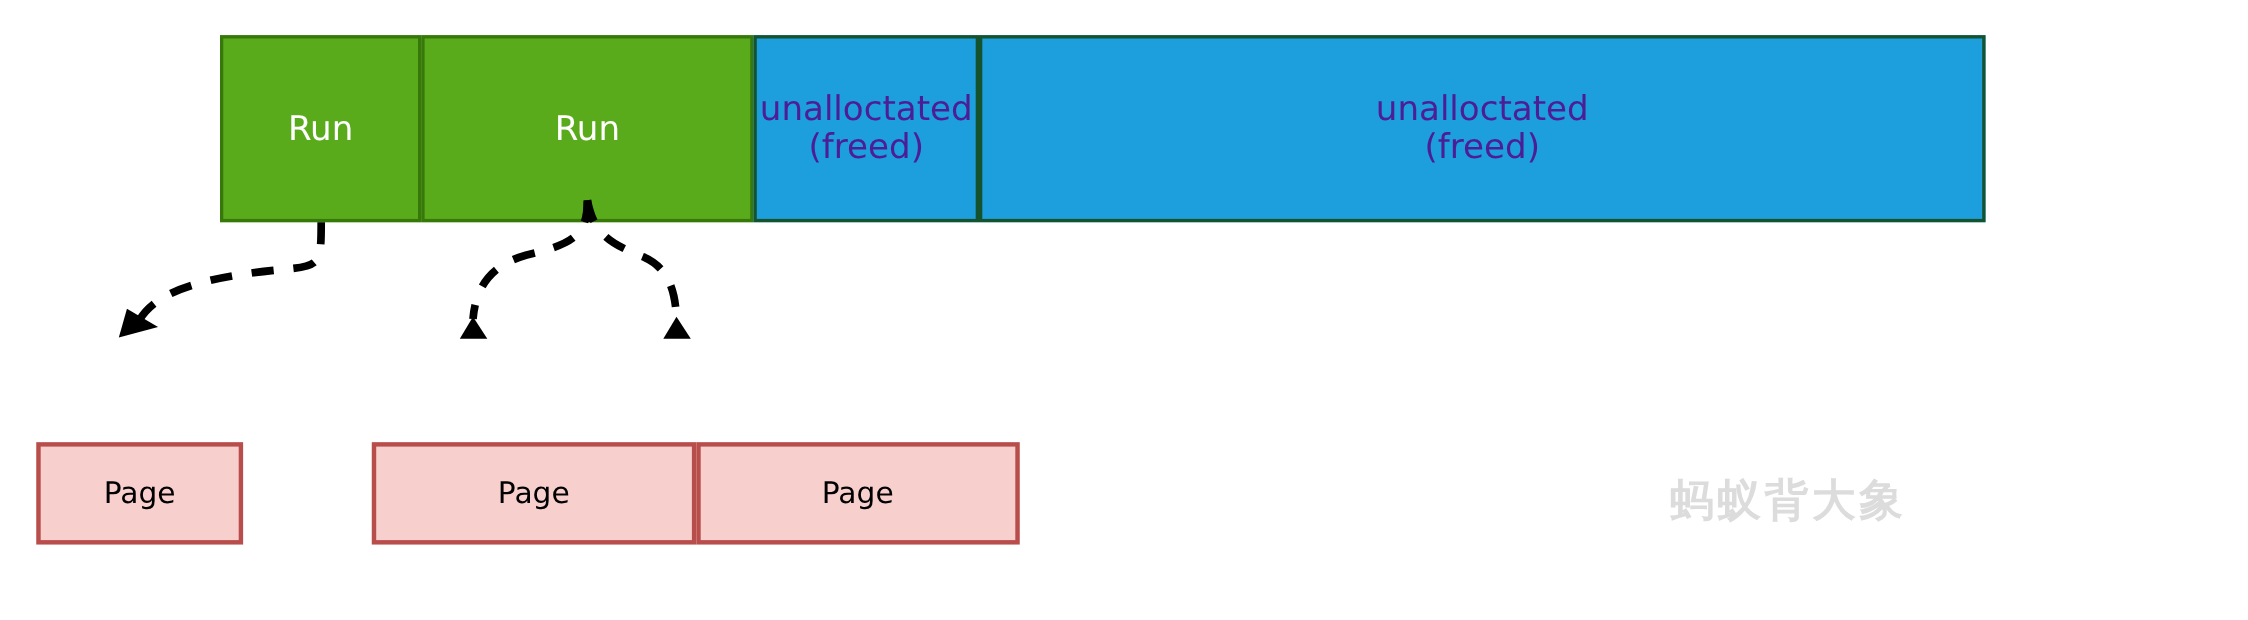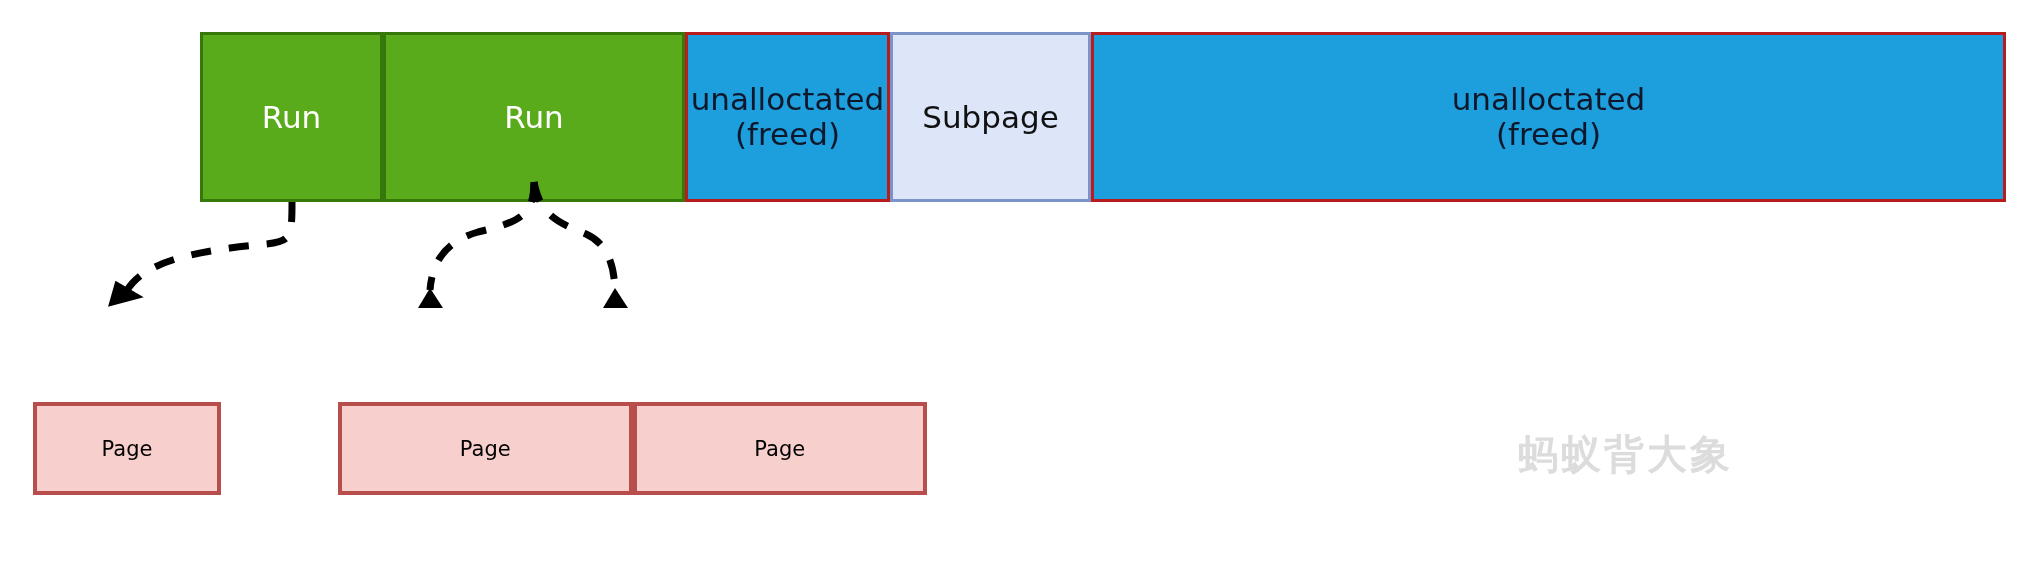--- a/index.html
+++ b/index.html
@@ -39,43 +39,43 @@
     white-space: pre-line;
   }
   .seg-run {
     background: #5aab1b;
     border: 3px solid #36780a;
     color: #ffffff;
   }
   .seg-run + .seg-run { border-left-width: 3px; }
   .seg-unalloc {
     background: #1d9edd;
-    border: 3px solid #b91c1c;
-    color: #0f172a;
+    border: 3px solid #14532d;
+    color: #4c1d95;
   }
   .seg-subpage {
     background: #dce6f8;
     border: 3px solid #7b93c8;
     color: #111111;
   }
 
   
   .page-group {
     position: absolute;
     display: flex;
     height: 93px;
   }
   .page-box {
     box-sizing: border-box;
     background: #f7cfcc;
     border: 4px solid #b84e4b;
     display: flex;
     align-items: center;
     justify-content: center;
-    font-size: 21px;
+    font-size: 27px;
     color: #000000;
   }
   .page-box + .page-box { border-left-width: 4px; }
 
   #page-group-left  { left: 33px;  top: 402px; width: 188px; }
   #page-group-right { left: 338px; top: 402px; width: 589px; }
   #page-group-right .page-box { width: 50%; }
   #page-group-left  .page-box { width: 100%; }
 
   
@@ -116,23 +116,20 @@
     <div class="seg seg-run" style="width:183px">
       <span>Run</span>
     </div>
     <div class="seg seg-run" style="width:302px">
       <span>Run</span>
     </div>
     <div class="seg seg-unalloc" style="width:205px">
       <span>unalloctated
 (freed)</span>
     </div>
-    <div class="seg seg-subpage" style="width:201px">
-      <span>Subpage</span>
-    </div>
     <div class="seg seg-unalloc" style="width:915px">
       <span>unalloctated
 (freed)</span>
     </div>
   </div>
 
   <svg class="arrow-layer" viewBox="0 0 2044 564">
 
     <g>
       <path class="arrow-path" d="M 292 202 C 292 250 290 240 230 248 C 172 256 140 268 126 292"></path>

